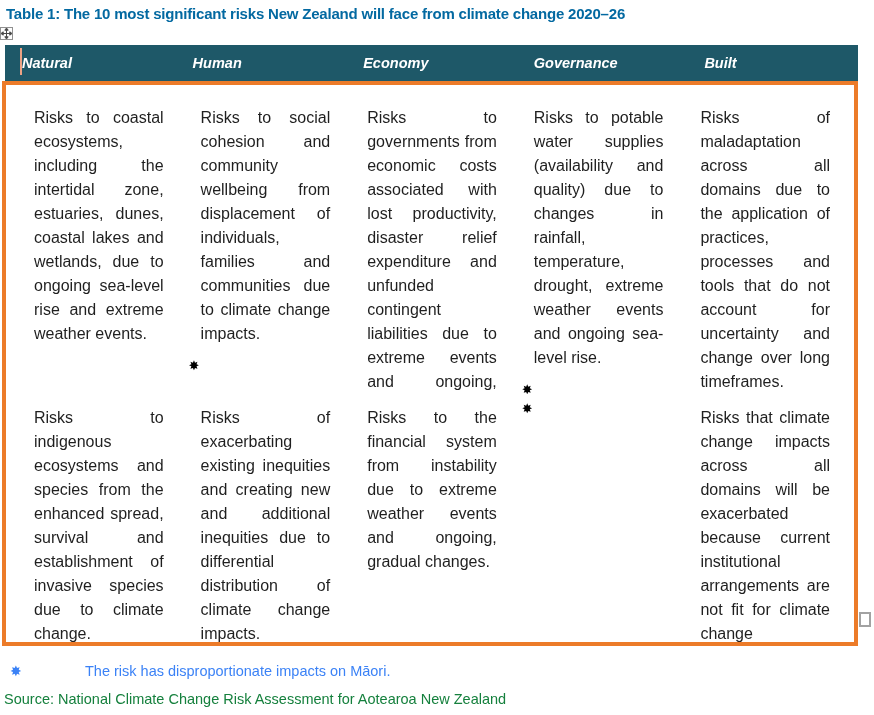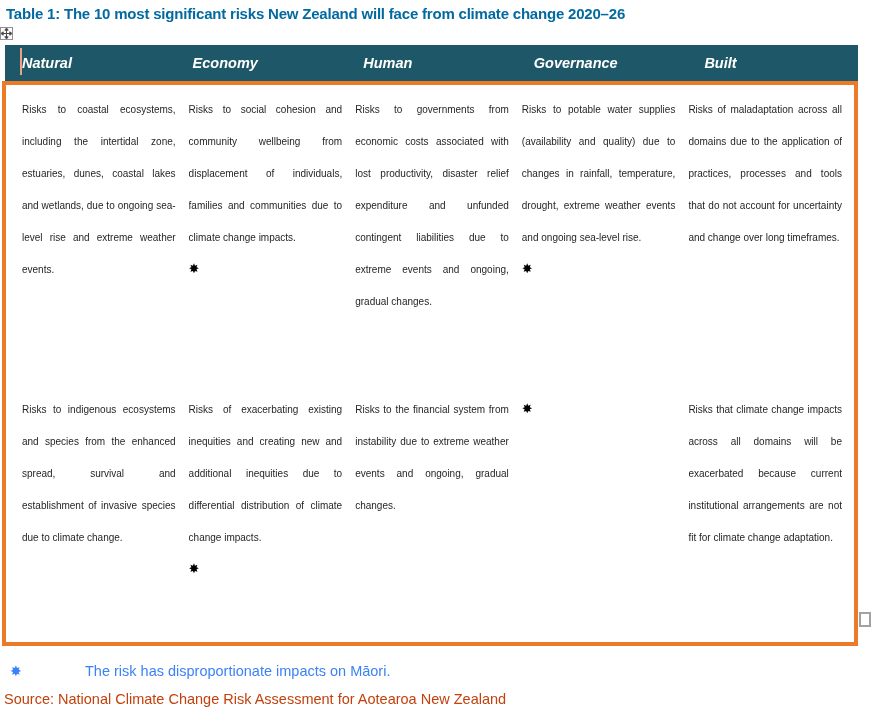--- a/index.html
+++ b/index.html
@@ -53,22 +53,22 @@
     background: #ffffff;
     box-sizing: border-box;
     display: grid;
     grid-template-columns: repeat(5, 1fr);
     grid-template-rows: 300px 1fr;
     column-gap: 13px;
     padding: 9px 12px 0 16px;
   }
   .cell { overflow: hidden; }
   .cell p {
-    margin: 0;
-    font-size: 10px; line-height: 32px;
+    margin: 12px;
+    font-size: 16px; line-height: 24px;
     color: #1f1f1f;
     text-align: justify;
   }
   .marker {
     margin-top: 7px;
     font-size: 13px; color: #000;
     line-height: 16px;
   }
 
   .resize-handle {
@@ -79,21 +79,21 @@
   }
 
   .footnote {
     position: absolute; left: 10px; top: 663px;
     font-size: 14.5px; color: #3b82f6;
     white-space: nowrap;
   }
   .fn-marker { display: inline-block; width: 75px; font-size: 14px; }
   .source {
     position: absolute; left: 4px; top: 691px;
-    font-size: 14.5px; color: #c2410c;
+    font-size: 14.5px; color: #15803d;
     white-space: nowrap;
   }
 </style>
 </head>
 <body>
 
 <div class="page">
 
   <div class="title">Table 1: The 10 most significant risks New Zealand will face from climate change 2020–26</div>
 
@@ -109,24 +109,24 @@
       </g>
     </svg>
   </div>
 
   <div class="header-row">
     <div class="hcell">
       <span class="cursor"></span>
       <span>Natural</span>
     </div>
     <div class="hcell">
-      <span>Economy</span>
+      <span>Human</span>
     </div>
     <div class="hcell">
-      <span>Human</span>
+      <span>Economy</span>
     </div>
     <div class="hcell">
       <span>Governance</span>
     </div>
     <div class="hcell">
       <span>Built</span>
     </div>
   </div>
 
   <div class="tbody">

